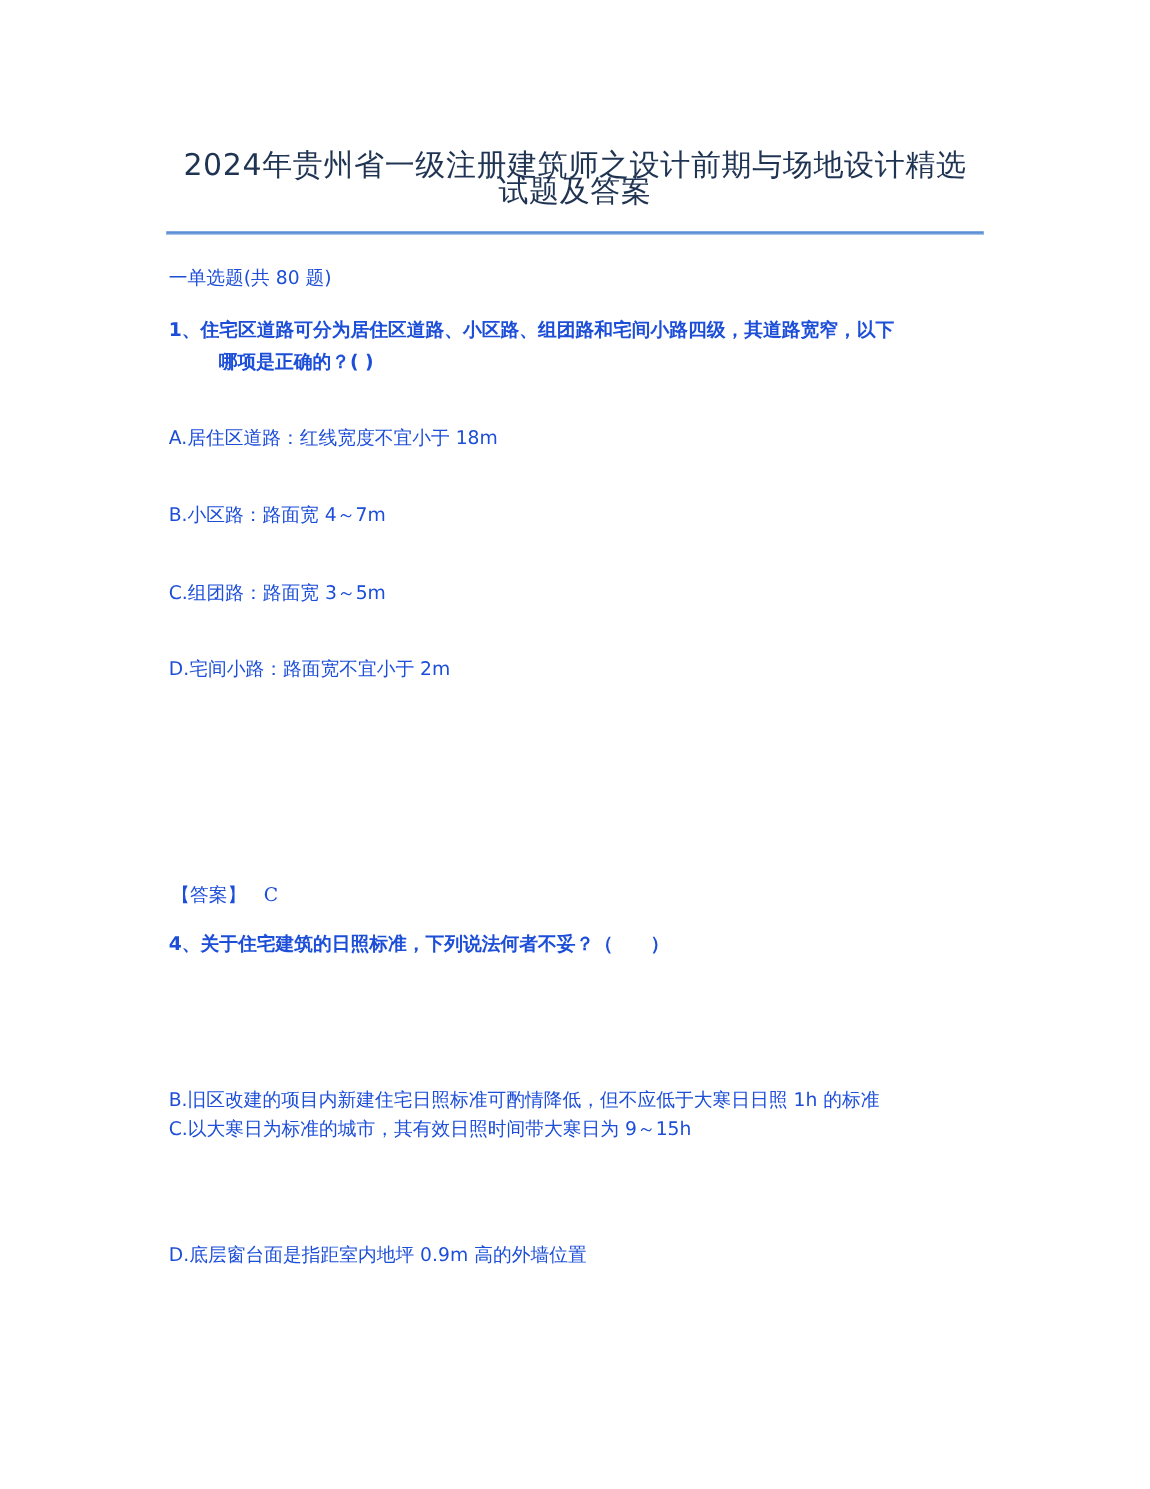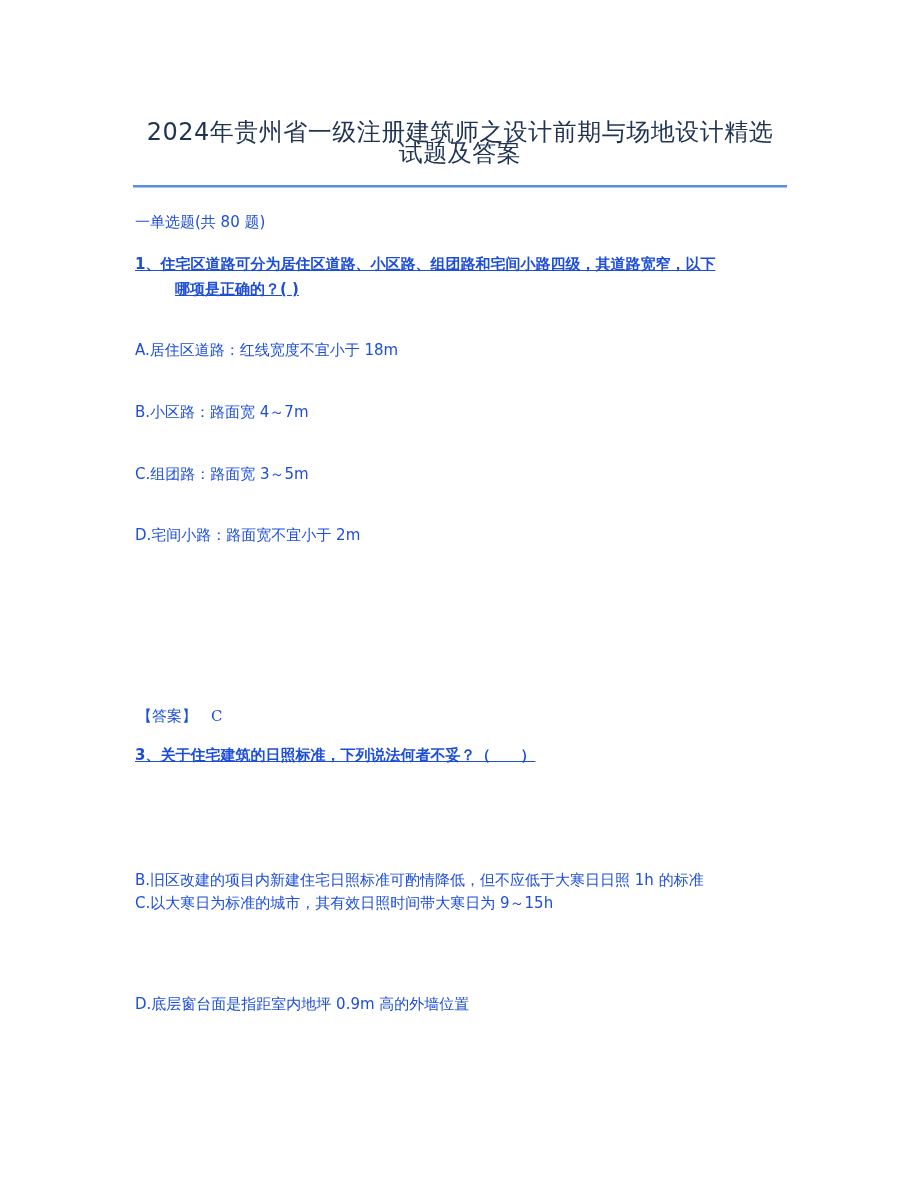--- a/index.html
+++ b/index.html
@@ -48,21 +48,20 @@
       left: 135px;
       font-size: 15px;
       line-height: 22px;
       white-space: nowrap;
       color: #1d4ed8;
     }
     .text.bold {
       font-family: "DejaVu Sans", "Liberation Sans", sans-serif;
       font-weight: bold;
       font-size: 15px;
-      text-decoration: underline;
     }
     .section-head { top: 211px; font-family: "DejaVu Sans", "Liberation Sans", sans-serif; }
     .q1-line1 { top: 253px; }
     .q1-line2 { top: 278px; padding-left: 40px; }
     .opt { font-family: "DejaVu Sans", "Liberation Sans", sans-serif; }
     .q1-a { top: 339px; }
     .q1-b { top: 401px; }
     .q1-c { top: 463px; }
     .q1-d { top: 524px; }
     .answer { top: 705px; left: 137px; font-family: "DejaVu Sans", "Liberation Sans", sans-serif; }
@@ -89,19 +88,19 @@
 
   <div class="text opt q1-a">A.居住区道路：红线宽度不宜小于 18m</div>
   <div class="text opt q1-b">B.小区路：路面宽 4～7m</div>
   <div class="text opt q1-c">C.组团路：路面宽 3～5m</div>
   <div class="text opt q1-d">D.宅间小路：路面宽不宜小于 2m</div>
 
   <div class="text answer">
     <span>【答案】</span><span class="val">C</span>
   </div>
 
-  <div class="text bold q2-stem">3、关于住宅建筑的日照标准，下列说法何者不妥？（　　）</div>
+  <div class="text bold q2-stem">4、关于住宅建筑的日照标准，下列说法何者不妥？（　　）</div>
 
   <div class="text opt q2-b">B.旧区改建的项目内新建住宅日照标准可酌情降低，但不应低于大寒日日照 1h 的标准</div>
   <div class="text opt q2-c">C.以大寒日为标准的城市，其有效日照时间带大寒日为 9～15h</div>
   <div class="text opt q2-d">D.底层窗台面是指距室内地坪 0.9m 高的外墙位置</div>
 
 </div>
 
 </body></html>

